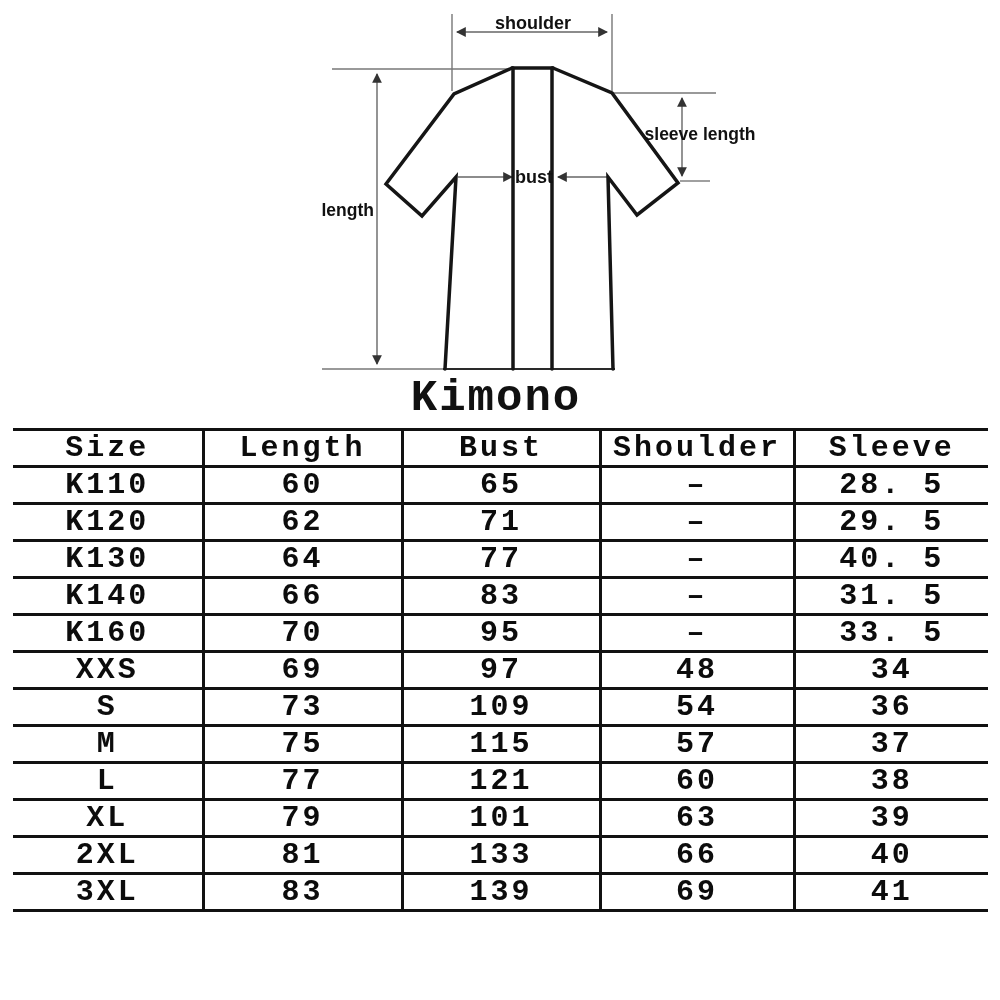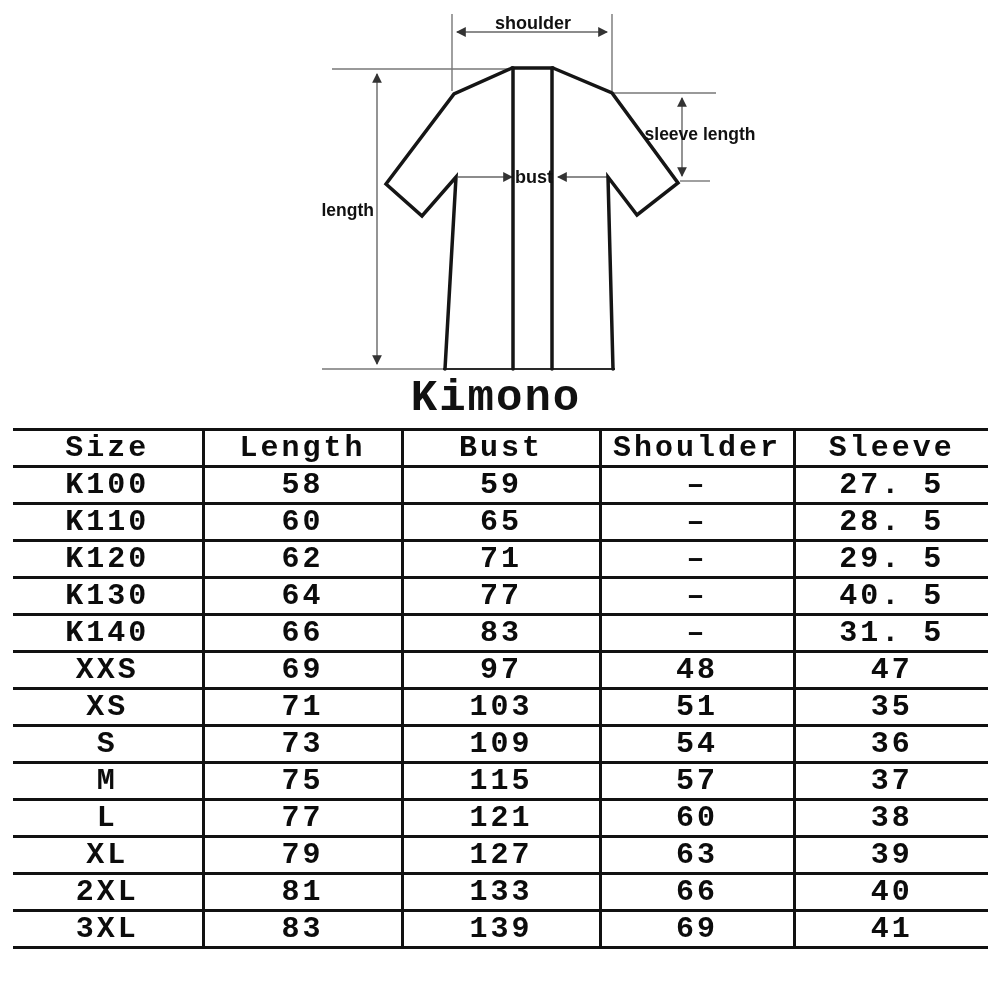--- a/index.html
+++ b/index.html
@@ -93,27 +93,20 @@
       <tr>
         <th>Size</th>
         <th>Length</th>
         <th>Bust</th>
         <th>Shoulder</th>
         <th>Sleeve</th>
       </tr>
     </thead>
     <tbody>
         <tr>
-          <td>K100</td>
-          <td>58</td>
-          <td>59</td>
-          <td>–</td>
-          <td>27. 5</td>
-        </tr>
-        <tr>
           <td>K110</td>
           <td>60</td>
           <td>65</td>
           <td>–</td>
           <td>28. 5</td>
         </tr>
         <tr>
           <td>K120</td>
           <td>62</td>
           <td>71</td>
@@ -128,32 +121,32 @@
           <td>40. 5</td>
         </tr>
         <tr>
           <td>K140</td>
           <td>66</td>
           <td>83</td>
           <td>–</td>
           <td>31. 5</td>
         </tr>
         <tr>
+          <td>K160</td>
+          <td>70</td>
+          <td>95</td>
+          <td>–</td>
+          <td>33. 5</td>
+        </tr>
+        <tr>
           <td>XXS</td>
           <td>69</td>
           <td>97</td>
           <td>48</td>
-          <td>47</td>
-        </tr>
-        <tr>
-          <td>XS</td>
-          <td>71</td>
-          <td>103</td>
-          <td>51</td>
-          <td>35</td>
+          <td>34</td>
         </tr>
         <tr>
           <td>S</td>
           <td>73</td>
           <td>109</td>
           <td>54</td>
           <td>36</td>
         </tr>
         <tr>
           <td>M</td>
@@ -165,21 +158,21 @@
         <tr>
           <td>L</td>
           <td>77</td>
           <td>121</td>
           <td>60</td>
           <td>38</td>
         </tr>
         <tr>
           <td>XL</td>
           <td>79</td>
-          <td>127</td>
+          <td>101</td>
           <td>63</td>
           <td>39</td>
         </tr>
         <tr>
           <td>2XL</td>
           <td>81</td>
           <td>133</td>
           <td>66</td>
           <td>40</td>
         </tr>

